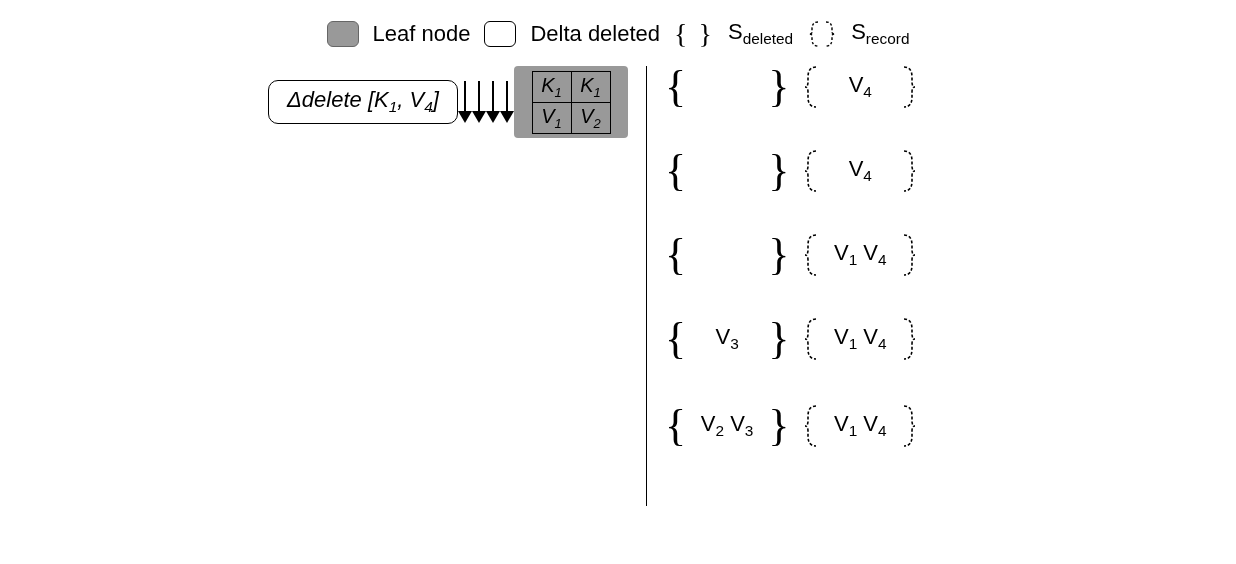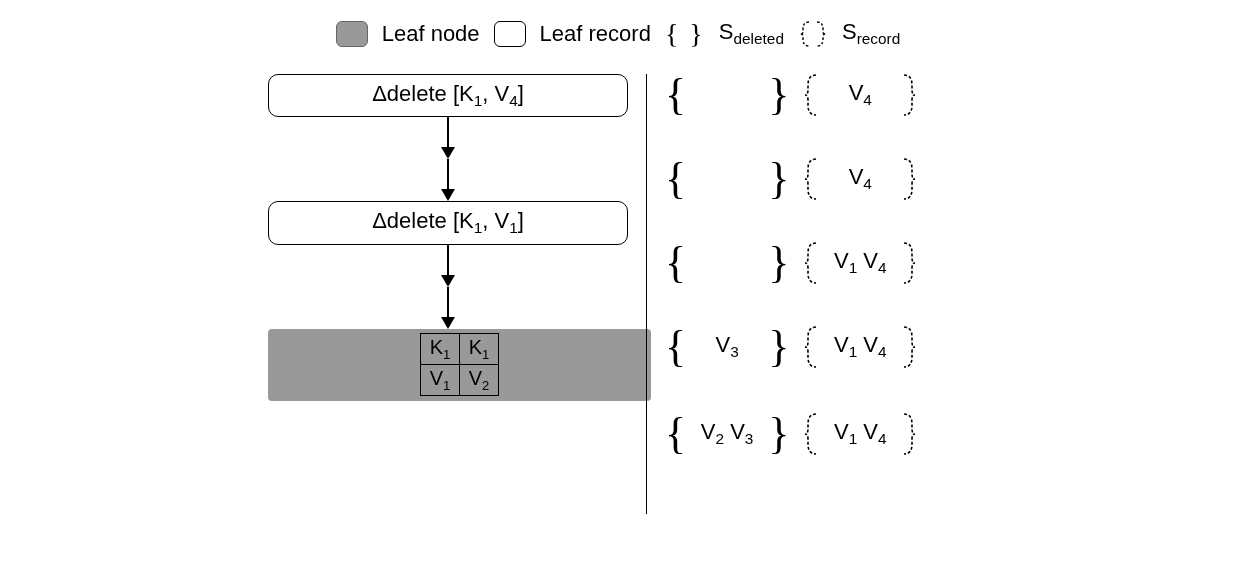--- a/index.html
+++ b/index.html
@@ -19,21 +19,21 @@
     width: 700px;
   }
 
   
   .legend {
     display: flex;
     align-items: center;
     justify-content: center;
     gap: 14px;
     font-size: 22px;
-    margin-bottom: 24px;
+    margin-bottom: 16px;
   }
   .legend .swatch-leaf {
     width: 30px;
     height: 24px;
     background: #999999;
     border: 1px solid #666;
     border-radius: 6px;
   }
   .legend .swatch-delta {
     width: 30px;
@@ -50,21 +50,23 @@
   .legend sub { font-size: 0.7em; }
 
   
   .cols {
     display: flex;
     align-items: flex-start;
   }
   .col-left {
     width: 360px;
     display: flex;
-    flex-direction: column;
+    flex-direction: row;
+    align-items: center;
+    font-style: italic;
   }
   .divider {
     width: 0;
     border-left: 1.5px solid #000;
     height: 440px;
     margin: 0 18px;
   }
   .col-right {
     display: flex;
     flex-direction: column;
@@ -175,21 +177,21 @@
     <path id="dbrace-right-sm" d="M2 2 Q8 2 8 9 L8 12 Q8 14 11 14 Q8 14 8 16 L8 19 Q8 26 2 26" fill="none" stroke="#000" stroke-width="1.4" stroke-dasharray="2.5 2"></path>
   </defs>
 </svg>
 
 <div class="canvas">
 
   <div class="legend">
     <span class="swatch-leaf"></span>
     <span>Leaf node</span>
     <span class="swatch-delta"></span>
-    <span>Leaf record</span>
+    <span>Delta deleted</span>
     <span class="braces-solid">{&nbsp;}</span>
     <span>
       <span>S</span><sub>deleted</sub>
     </span>
     <span style="display:flex;align-items:center;gap:2px;">
       <svg class="dbrace-sm" viewBox="0 0 12 28">
           <use href="#dbrace-left-sm"></use>
         </svg>
       <svg class="dbrace-sm" viewBox="0 0 12 28">
           <use href="#dbrace-right-sm"></use>
@@ -204,21 +206,20 @@
     <div class="col-left" id="col-left">
         <div class="delta-box">Δdelete [K<sub>1</sub>, V<sub>4</sub>]</div>
         <div class="arrow">
           <div class="shaft"></div>
           <div class="head"></div>
         </div>
         <div class="arrow">
           <div class="shaft"></div>
           <div class="head"></div>
         </div>
-        <div class="delta-box">Δdelete [K<sub>1</sub>, V<sub>1</sub>]</div>
         <div class="arrow">
           <div class="shaft"></div>
           <div class="head"></div>
         </div>
         <div class="arrow">
           <div class="shaft"></div>
           <div class="head"></div>
         </div>
         <div class="leaf">
           <div class="leaf-cells">

